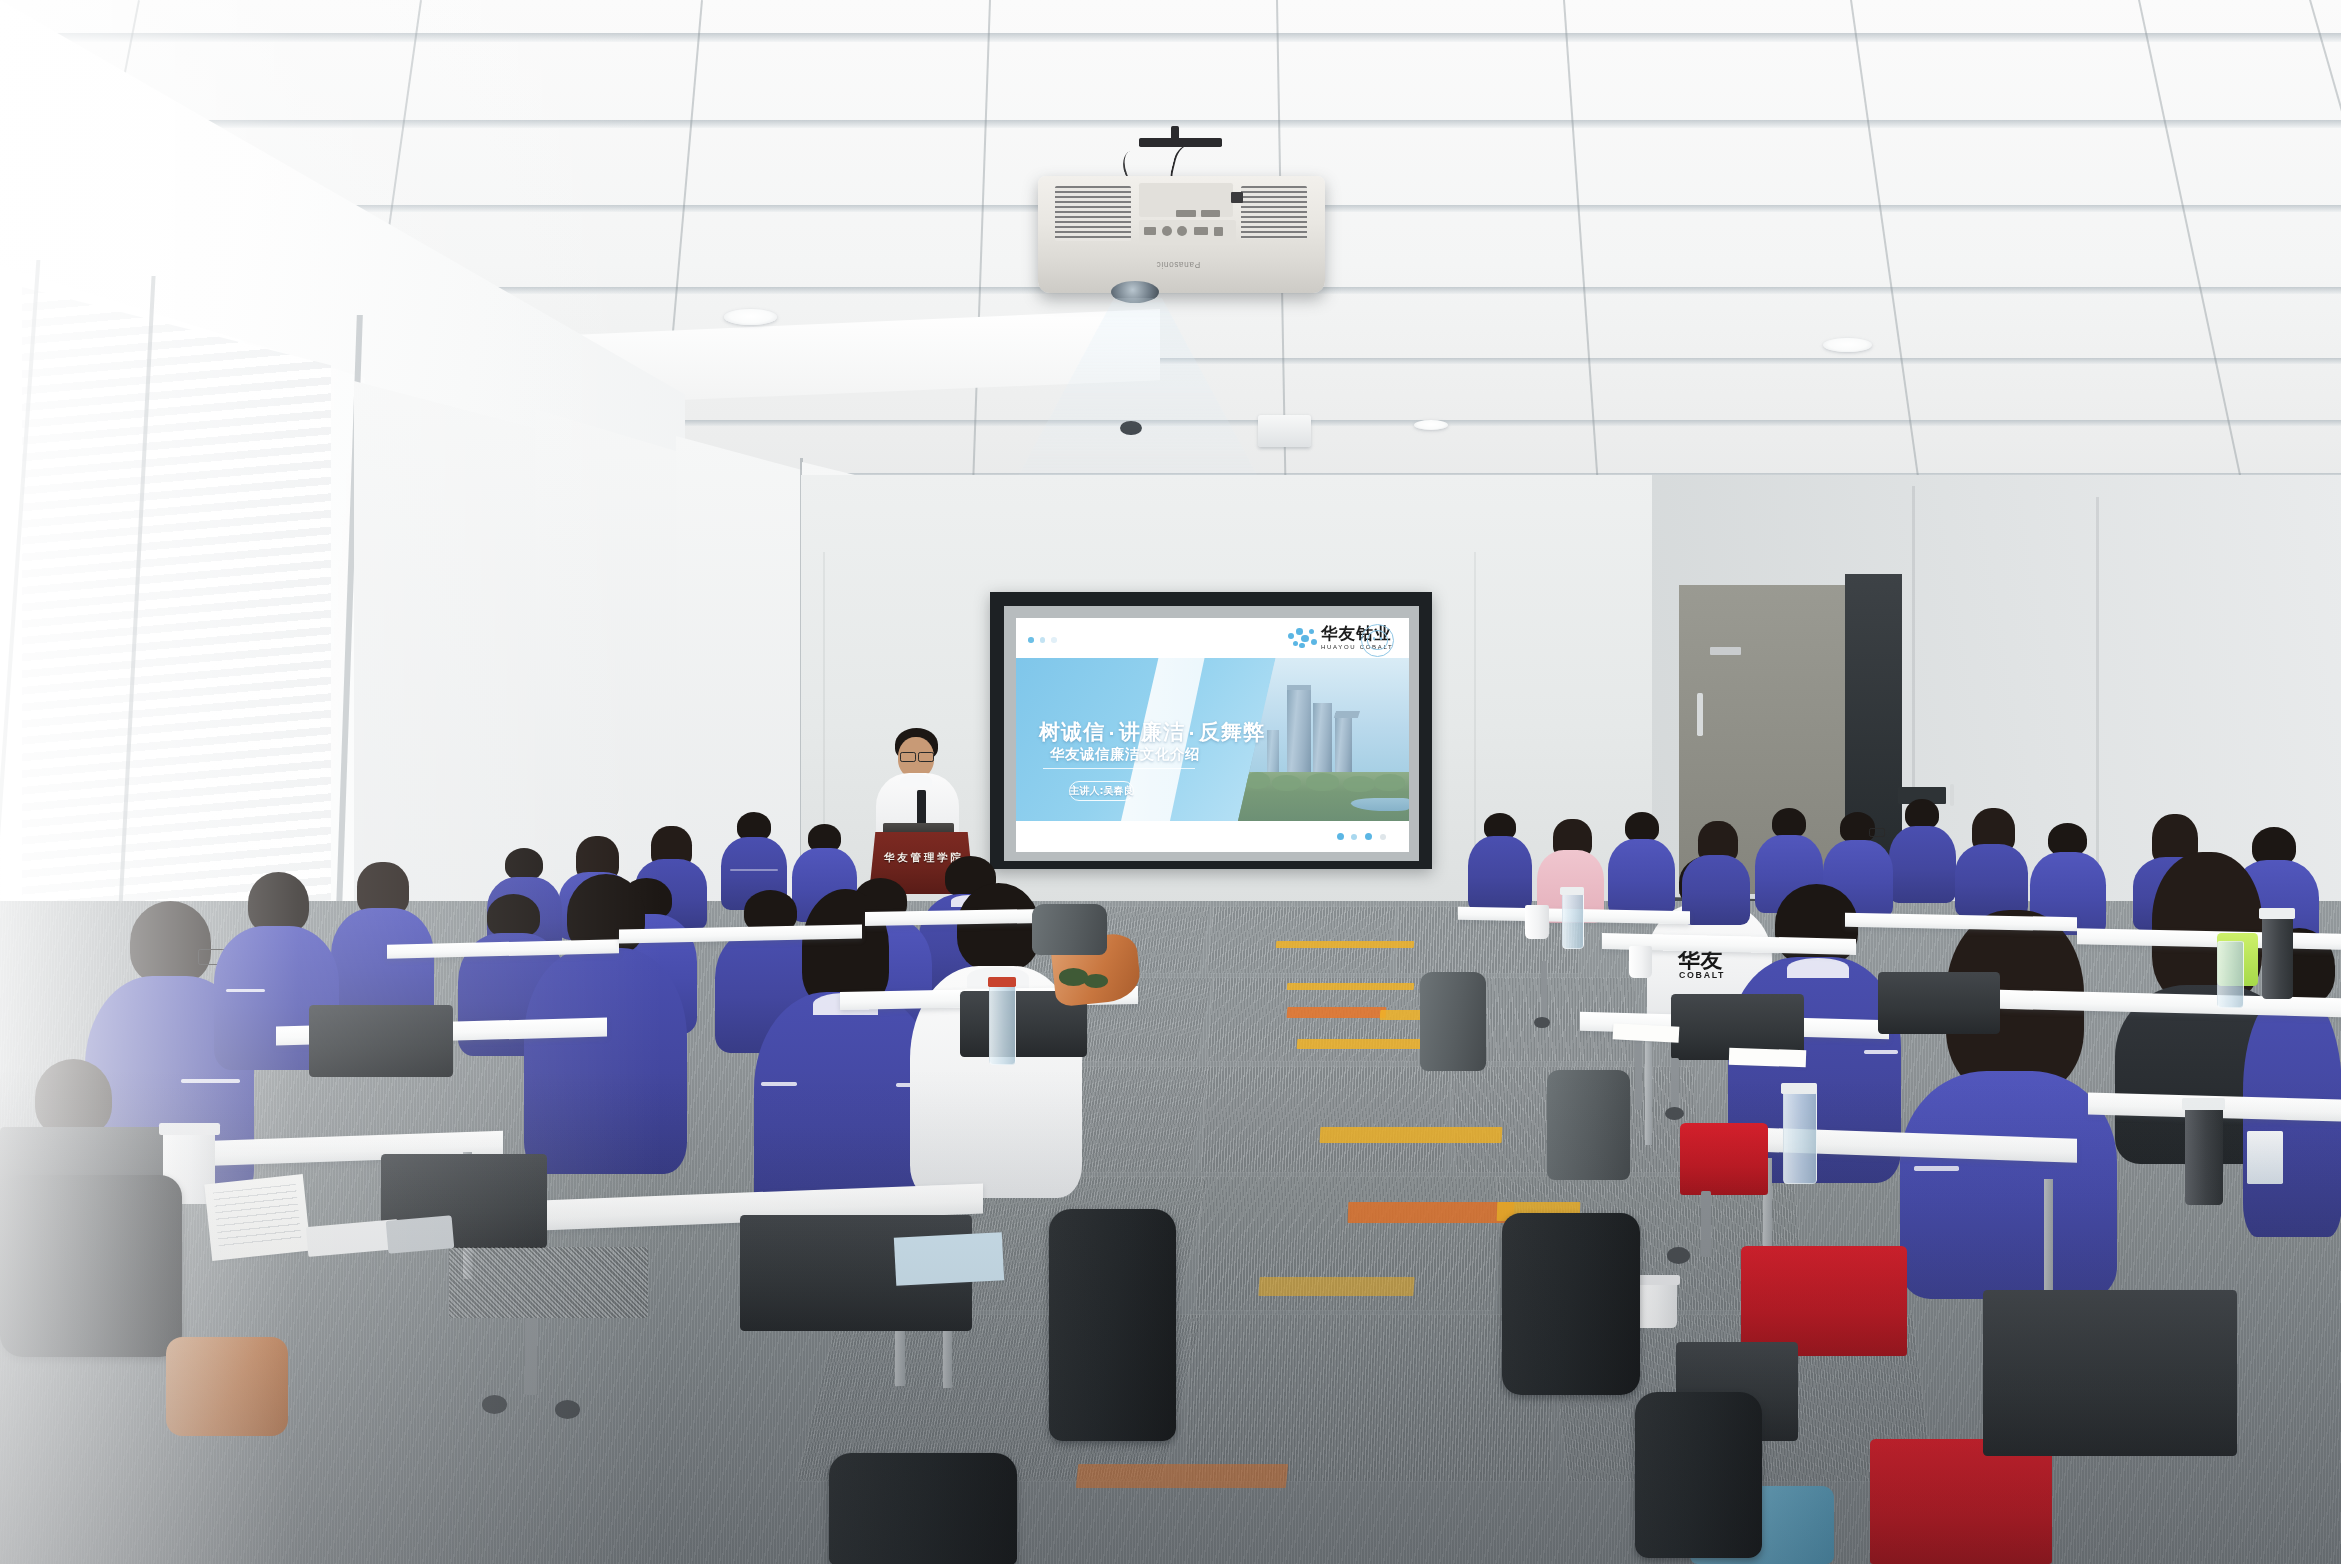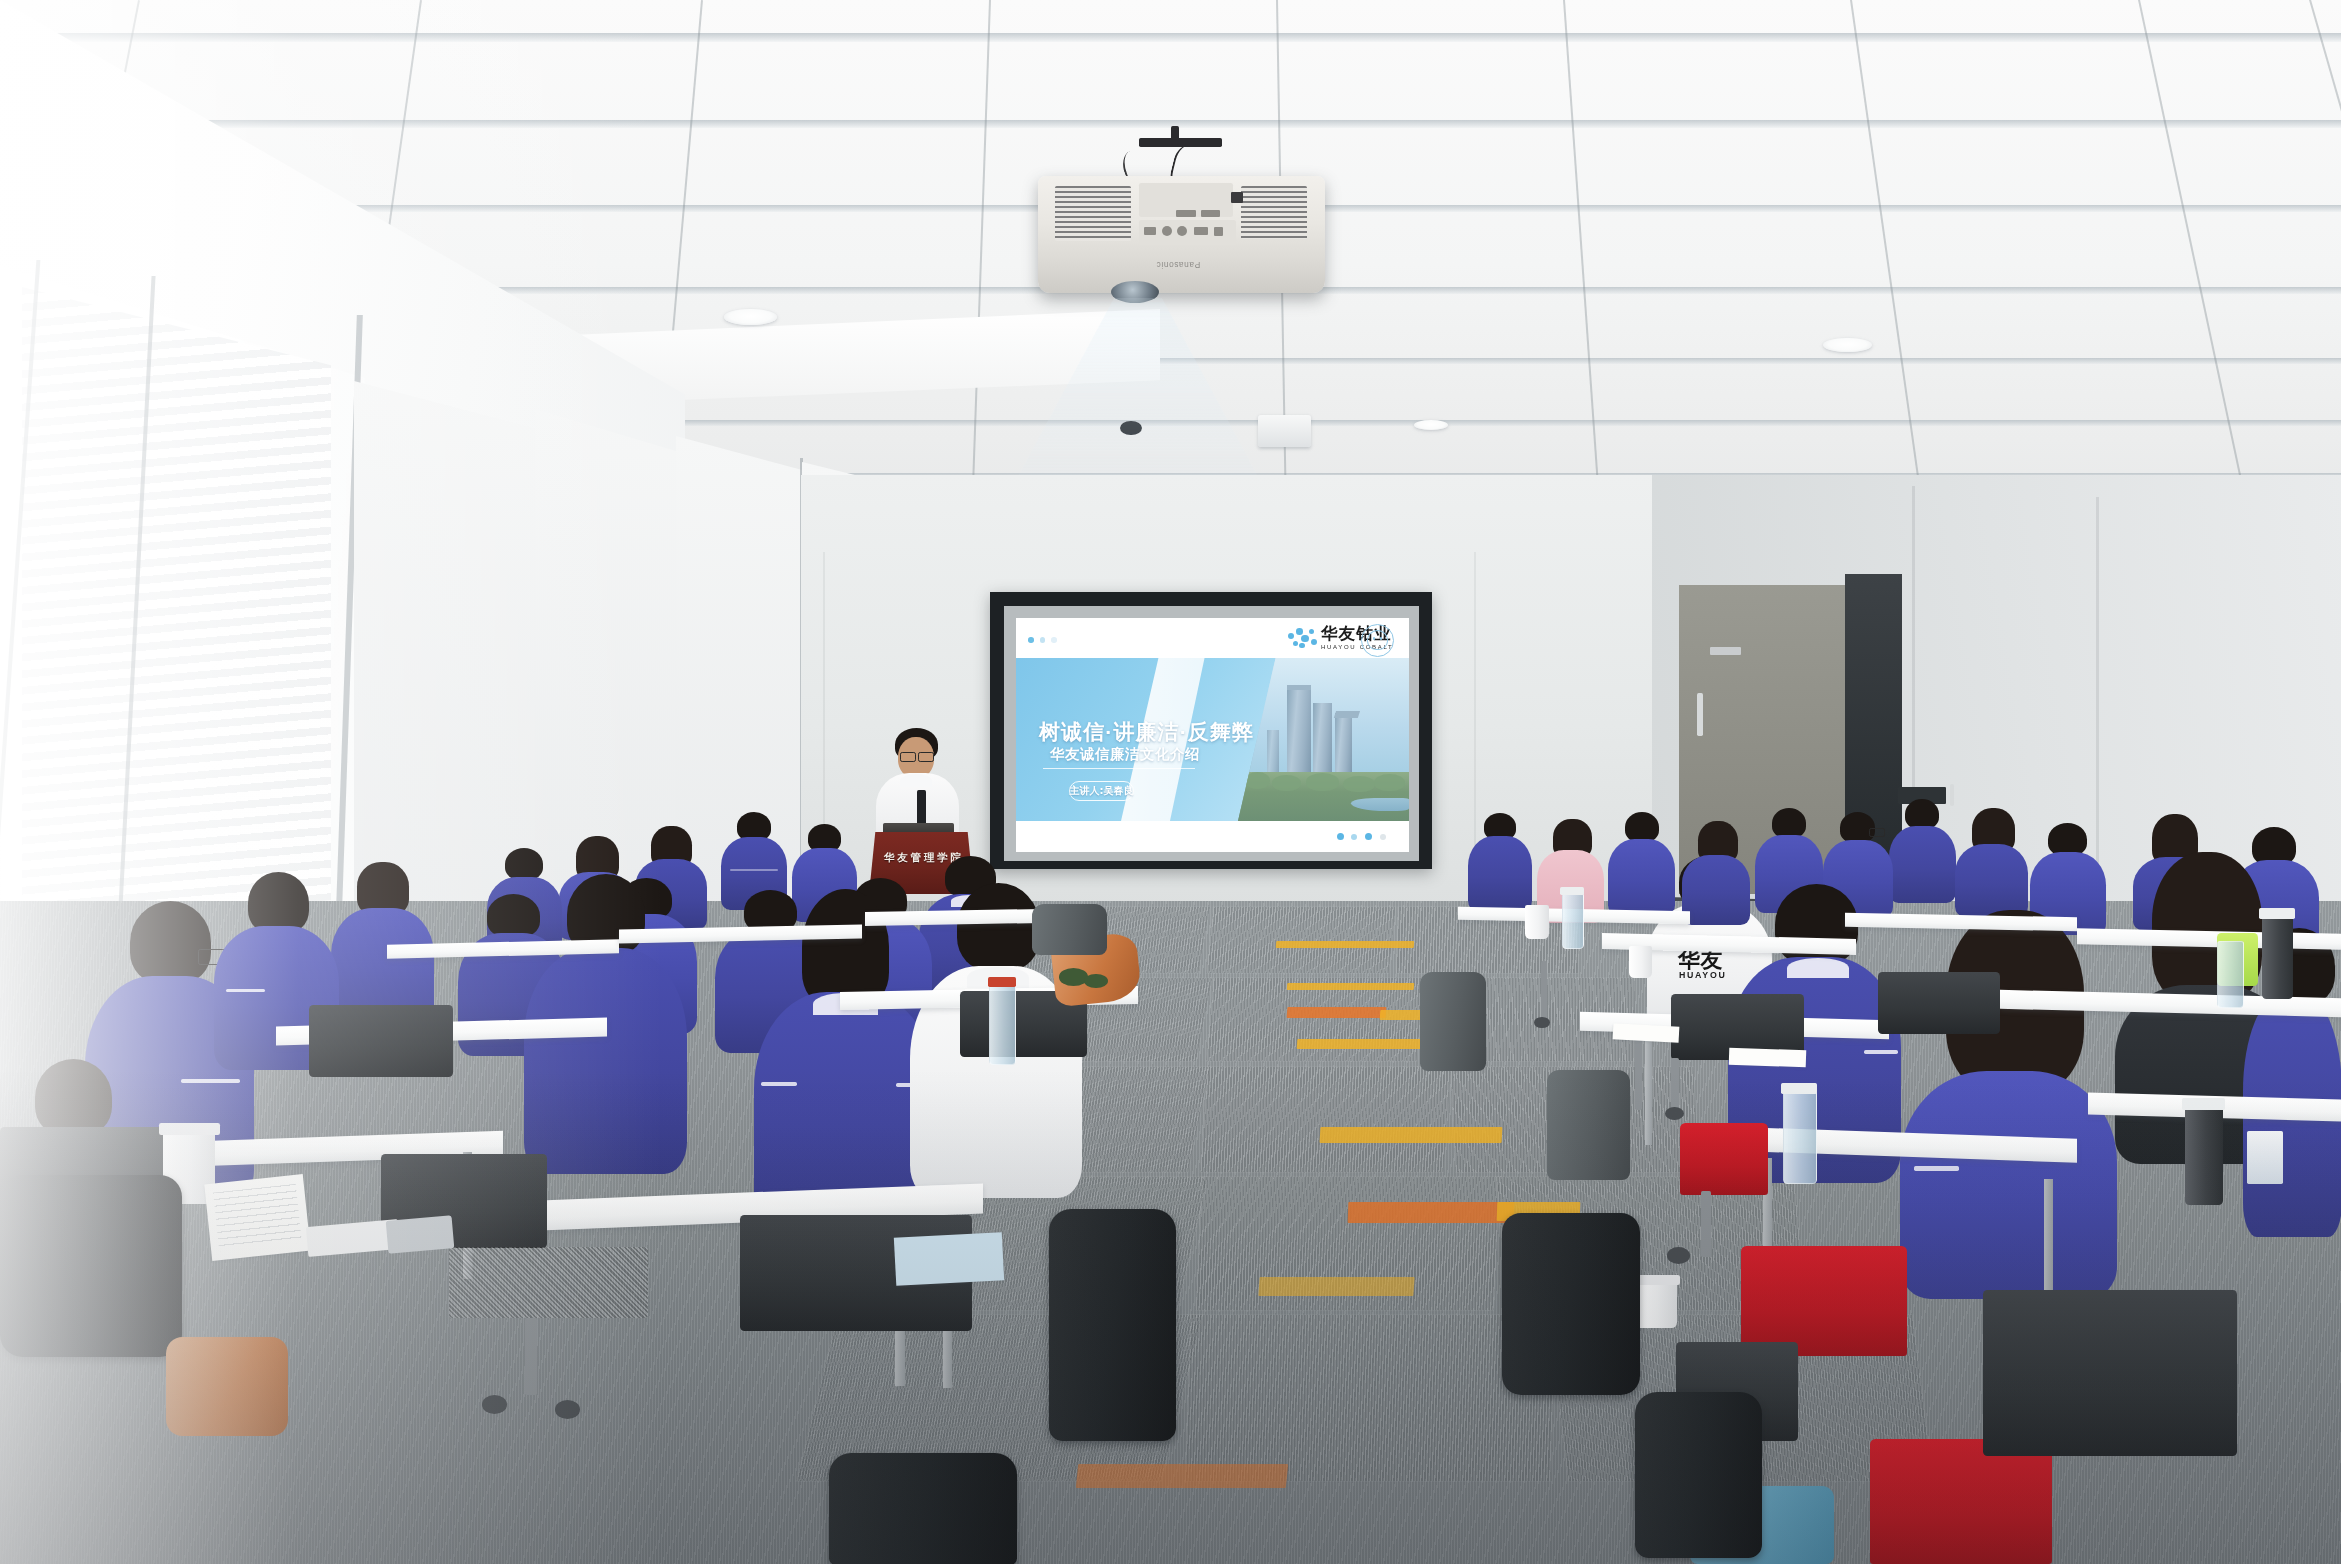--- a/index.html
+++ b/index.html
@@ -184,21 +184,21 @@
     position:absolute;right:0;bottom:6%;width:34%;height:8%;
     background:linear-gradient(180deg,#9cc3d6,#86b2c9);border-radius:40% 10% 20% 60%;
   }
   .slide-wedge{
     position:absolute;top:0;height:100%;
     background:linear-gradient(100deg,rgba(255,255,255,.92),rgba(255,255,255,.72));
     clip-path:polygon(26% 0,58% 0,34% 100%,0 100%);
   }
   .slide-title{
     position:absolute;color:#ffffff;font-weight:700;
-    font-family:Liberation Sans, sans-serif;
+    font-family:Liberation Mono, monospace;
     text-shadow:0 1.1px 2.8px rgba(60,110,150,.45);
     letter-spacing:1.1px;white-space:nowrap;
   }
   .slide-sub{
     position:absolute;color:#ffffff;font-weight:700;
     font-family:"DejaVu Sans",sans-serif;
     text-shadow:0 1.1px 2.8px rgba(60,110,150,.4);
     letter-spacing:0.6px;white-space:nowrap;
   }
   .slide-rule{position:absolute;height:1.1px;background:rgba(255,255,255,.8);}
@@ -645,21 +645,21 @@
     <div class="torso" style="left:0;top:31px;width:67px;height:73px;background:linear-gradient(180deg,#f0c6cf,#e4b0bb);border-radius:40% 40% 14% 14%;"></div>
   </div>
   <div class="person" style="left:1608px;top:812px;width:68px;height:103px;">
     <div class="hair" style="left:16.6px;top:0;width:34px;height:30px;"></div>
     <div class="torso polo-blue2" style="left:0;top:26.5px;width:67px;height:77px;"></div>
   </div>
   <div class="person" style="left:1646px;top:856px;width:127px;height:182px;">
     <div class="hair" style="left:33px;top:0;width:59px;height:53px;"></div>
     <div class="torso polo-white" style="left:1.1px;top:48px;width:125px;height:135px;"></div>
     <div style="position:absolute;left:32px;top:89px;font-size:22px;font-weight:700;color:#161616;font-family:'DejaVu Sans',sans-serif;letter-spacing:0.6px;">华友</div>
-    <div style="position:absolute;left:33px;top:114px;font-size:8.8px;font-weight:700;color:#1d1d1d;letter-spacing:1.7px;">HUAYOU</div>
+    <div style="position:absolute;left:33px;top:114px;font-size:8.8px;font-weight:700;color:#1d1d1d;letter-spacing:1.7px;">COBALT</div>
   </div>
   <div class="person" style="left:1682px;top:821px;width:70px;height:99px;">
     <div class="hair-long" style="left:15.5px;top:0;width:40px;height:42px;"></div>
     <div class="torso polo-blue" style="left:0;top:34px;width:68px;height:70px;"></div>
   </div>
   <div class="person" style="left:1755px;top:808px;width:70px;height:103px;">
     <div class="hair" style="left:16.6px;top:0;width:34px;height:30px;"></div>
     <div class="torso polo-blue2" style="left:0;top:26.5px;width:68px;height:78px;"></div>
   </div>
   <div class="person" style="left:1889px;top:799px;width:68px;height:103px;">

